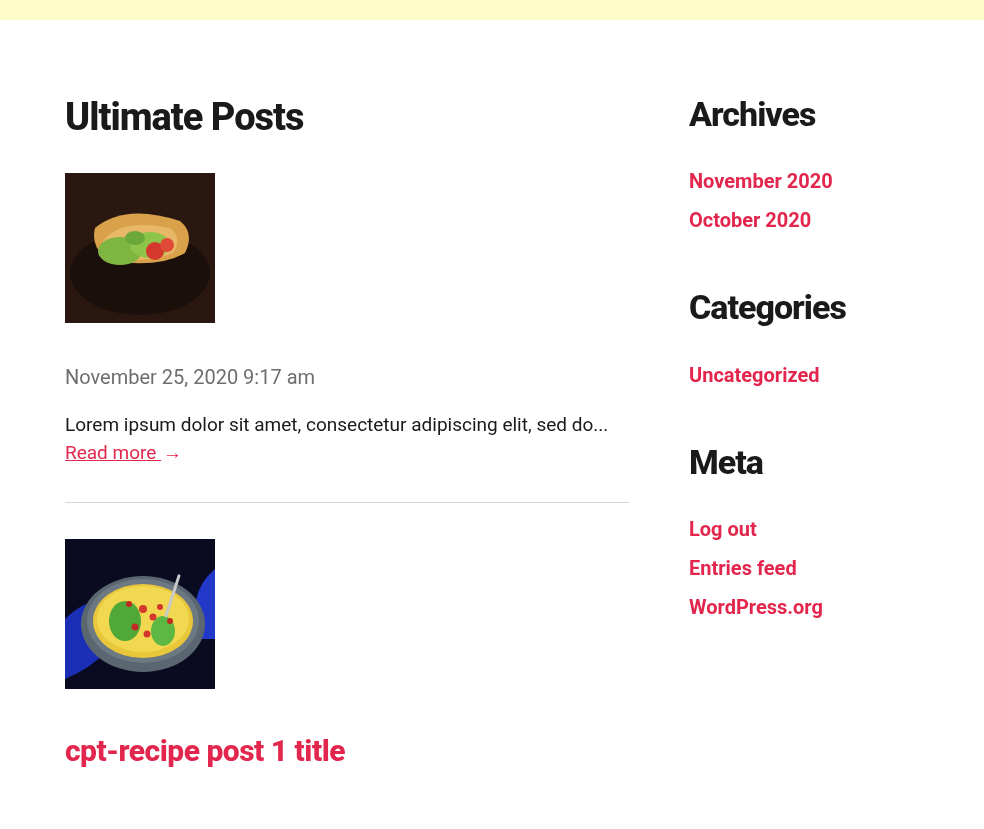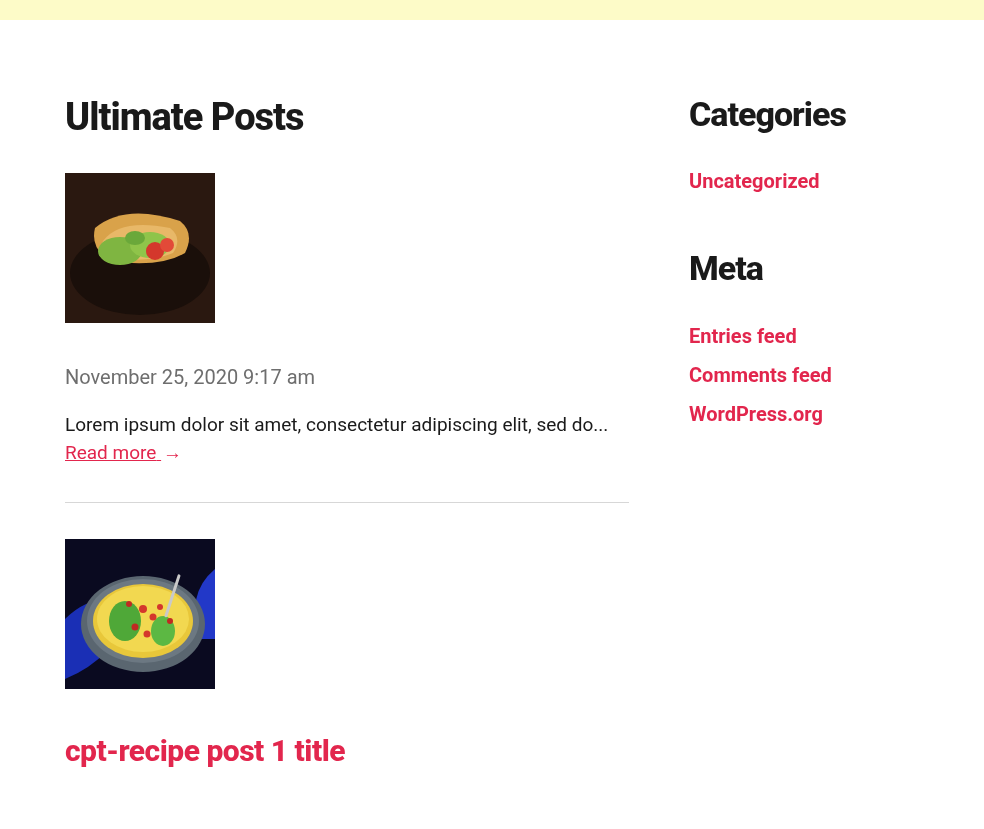--- a/index.html
+++ b/index.html
@@ -155,38 +155,49 @@
 
       <h3 class="post-title" style="margin-bottom:0;">
         <a href="#">cpt-recipe post 1 title</a>
       </h3>
     </article>
 
   </main>
 
   <aside>
 
+    <div class="widget">
+      <h2 class="widget-title">Archives</h2>
+      <ul>
+        <li>
+          <a href="#">November 2020</a>
+        </li>
+        <li>
+          <a href="#">October 2020</a>
+        </li>
+      </ul>
+    </div>
 
     <div class="widget">
       <h2 class="widget-title">Categories</h2>
       <ul>
         <li>
           <a href="#">Uncategorized</a>
         </li>
       </ul>
     </div>
 
     <div class="widget">
       <h2 class="widget-title">Meta</h2>
       <ul>
         <li>
+          <a href="#">Log out</a>
+        </li>
+        <li>
           <a href="#">Entries feed</a>
-        </li>
-        <li>
-          <a href="#">Comments feed</a>
         </li>
         <li>
           <a href="#">WordPress.org</a>
         </li>
       </ul>
     </div>
 
   </aside>
 
 </div>

